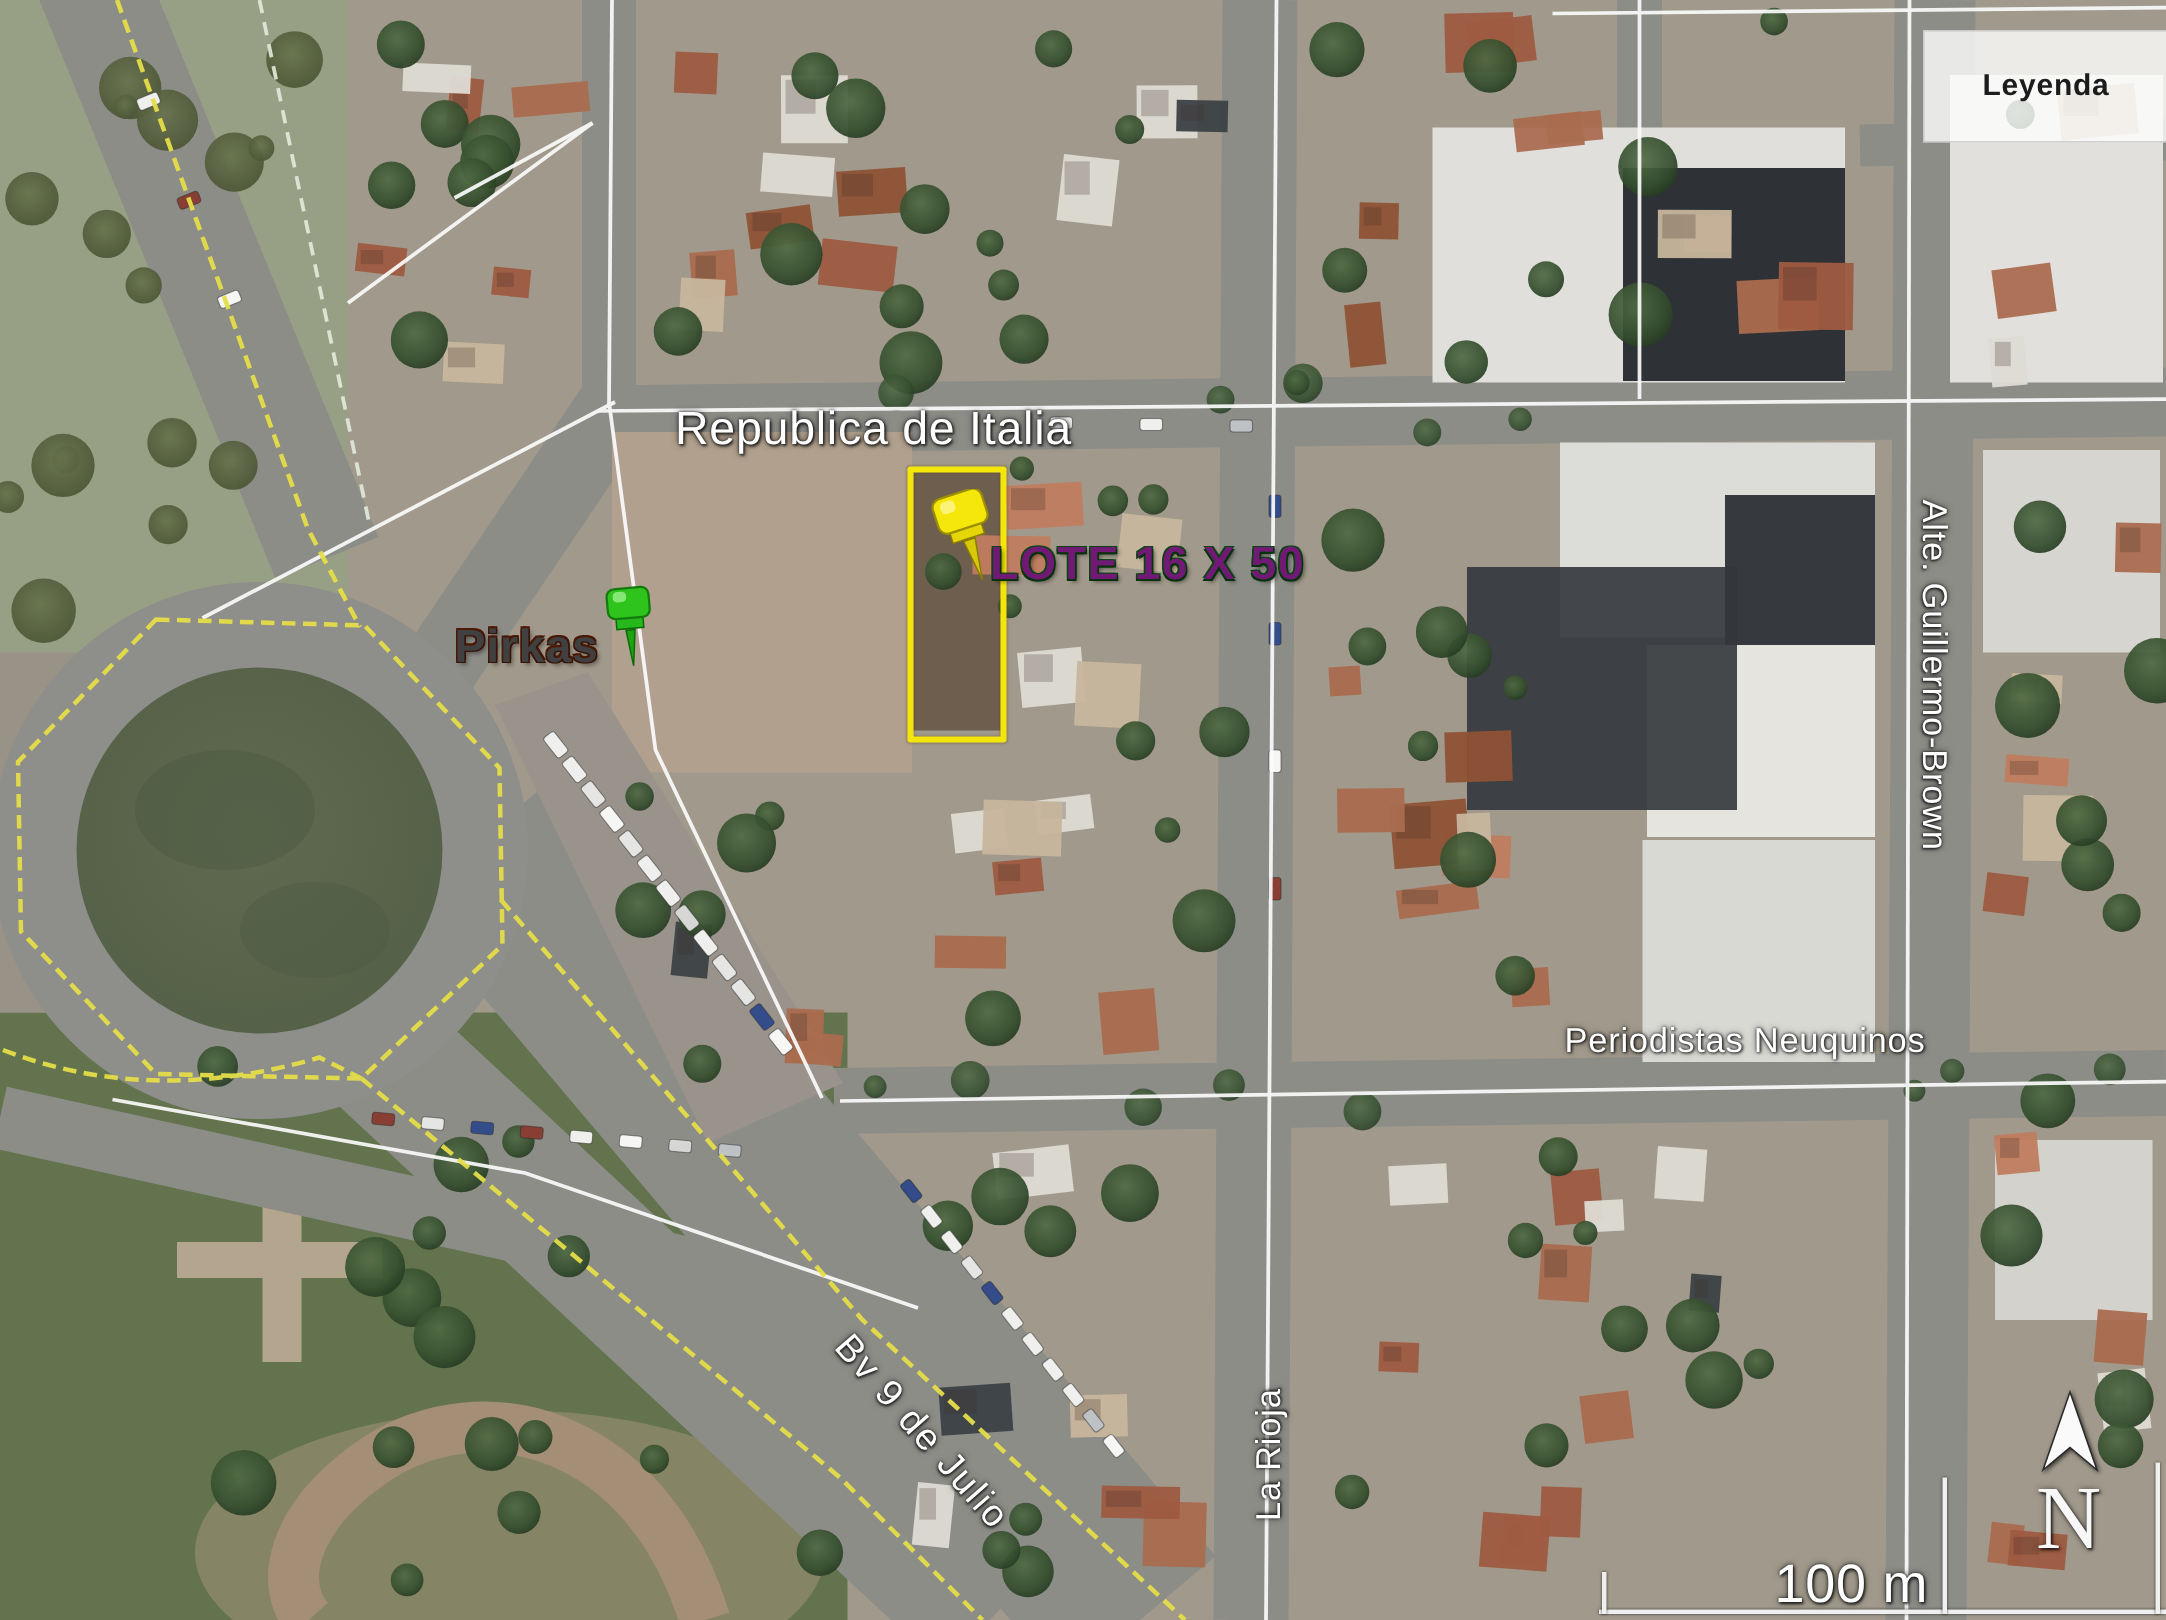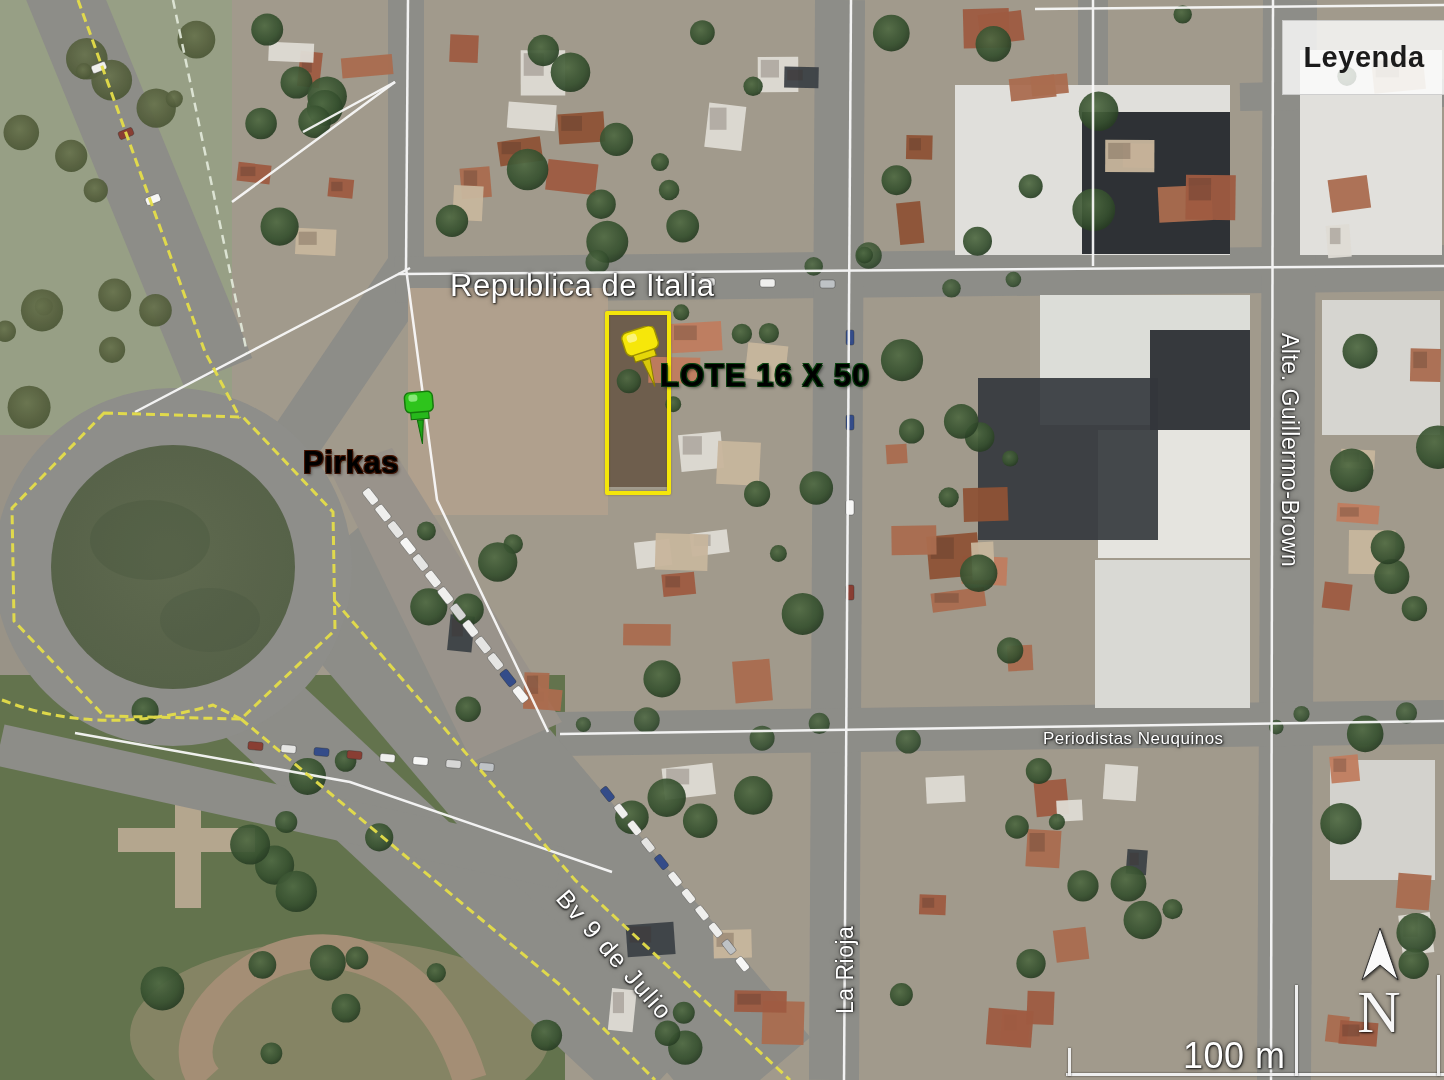--- a/index.html
+++ b/index.html
@@ -10,21 +10,21 @@
   #base{position:absolute;left:0;top:0;filter:saturate(.92) contrast(.97);}
   
   .lbl{
     position:absolute;white-space:nowrap;color:#fff;
     font-family:"Liberation Sans",sans-serif;
     text-shadow:0 0 2px rgba(20,20,20,.9),0 0 5px rgba(0,0,0,.55),1px 1px 2px rgba(0,0,0,.7);
     letter-spacing:.5px;
   }
   #lbl-republica{left:450px;top:268px;font-size:31px;}
   #lbl-gbrown{left:1303px;top:333px;font-size:23px;transform:rotate(90deg);transform-origin:top left;}
-  #lbl-periodistas{left:1043px;top:729px;font-size:17px;}
+  #lbl-periodistas{left:1043px;top:680px;font-size:23px;}
   #lbl-bv{left:572px;top:884px;font-size:25px;transform:rotate(49deg);transform-origin:top left;letter-spacing:1.5px;}
   #lbl-larioja{left:832px;top:1014px;font-size:23px;transform:rotate(-90deg);transform-origin:top left;}
   #lbl-lote{
     left:660px;top:358px;font-size:31px;font-weight:bold;color:#13a01e;letter-spacing:1px;
     text-shadow:1px 1px 0 #05320a,-1px -1px 0 #0a4511,1px -1px 0 #0a4511,-1px 1px 0 #05320a,2px 2px 3px rgba(0,0,0,.45);
   }
   #lbl-pirkas{
     left:303px;top:413px;font-size:31px;font-weight:bold;color:#c5491c;letter-spacing:.5px;
     text-shadow:1px 1px 0 #3a1204,-1px -1px 0 #4a1805,1px -1px 0 #4a1805,-1px 1px 0 #3a1204,2px 2px 3px rgba(0,0,0,.4);
   }
@@ -38,21 +38,21 @@
   .pin{position:absolute;}
   #pin-lot{left:620px;top:326px;}
   #pin-pirkas{left:399px;top:390px;}
   
   #legend-box{
     position:absolute;left:1282px;top:20px;width:162px;height:73px;
     background:rgba(252,252,252,.82);border:1px solid rgba(180,180,180,.6);
     display:flex;align-items:center;justify-content:center;
   }
   #legend-title{
-    font-size:29px;font-weight:bold;color:#1c1c1c;letter-spacing:.5px;
+    font-size:20px;font-weight:bold;color:#1c1c1c;letter-spacing:.5px;
     font-family:"Liberation Sans",sans-serif;
   }
   
   #north-arrow{position:absolute;left:1356px;top:926px;}
   #north-letter{
     position:absolute;left:1351px;top:982px;width:56px;text-align:center;
     font-family:"Liberation Serif",serif;font-size:60px;color:#f7f7f7;
     text-shadow:1px 1px 2px rgba(0,0,0,.8),0 0 4px rgba(0,0,0,.5);line-height:1;
   }
   
@@ -472,22 +472,22 @@
       <rect x="11" y="4" width="9" height="7" rx="3" fill="#9cf08e" opacity=".8"></rect>
     </g>
   </svg>
 
   <div class="lbl" id="lbl-republica">Republica de Italia</div>
   <div class="lbl" id="lbl-gbrown">Alte. Guillermo-Brown</div>
   <div class="lbl" id="lbl-periodistas">Periodistas Neuquinos</div>
   <div class="lbl" id="lbl-bv">Bv 9 de Julio</div>
   <div class="lbl" id="lbl-larioja">La Rioja</div>
 
-  <div class="lbl" id="lbl-lote" style="color: #000000;">LOTE 16 X 50</div>
-  <div class="lbl" id="lbl-pirkas" style="color: #000000; margin-top: 32px;">Pirkas</div>
+  <div class="lbl" id="lbl-lote" style="color: #701a75;">LOTE 16 X 50</div>
+  <div class="lbl" id="lbl-pirkas" style="color: #404040;">Pirkas</div>
 
   <div id="legend-box">
     <span id="legend-title" style="color: rgb(28, 28, 28);">Leyenda</span>
   </div>
 
   <svg id="north-arrow" width="48" height="58" viewBox="0 0 48 58">
     <polygon points="24,2 42,54 24,39 6,54" fill="#fafafa" stroke="#2a2a2a" stroke-width="1" style="filter:drop-shadow(1px 1px 1.5px rgba(0,0,0,.7));"></polygon>
   </svg>
   <div id="north-letter">N</div>
 

